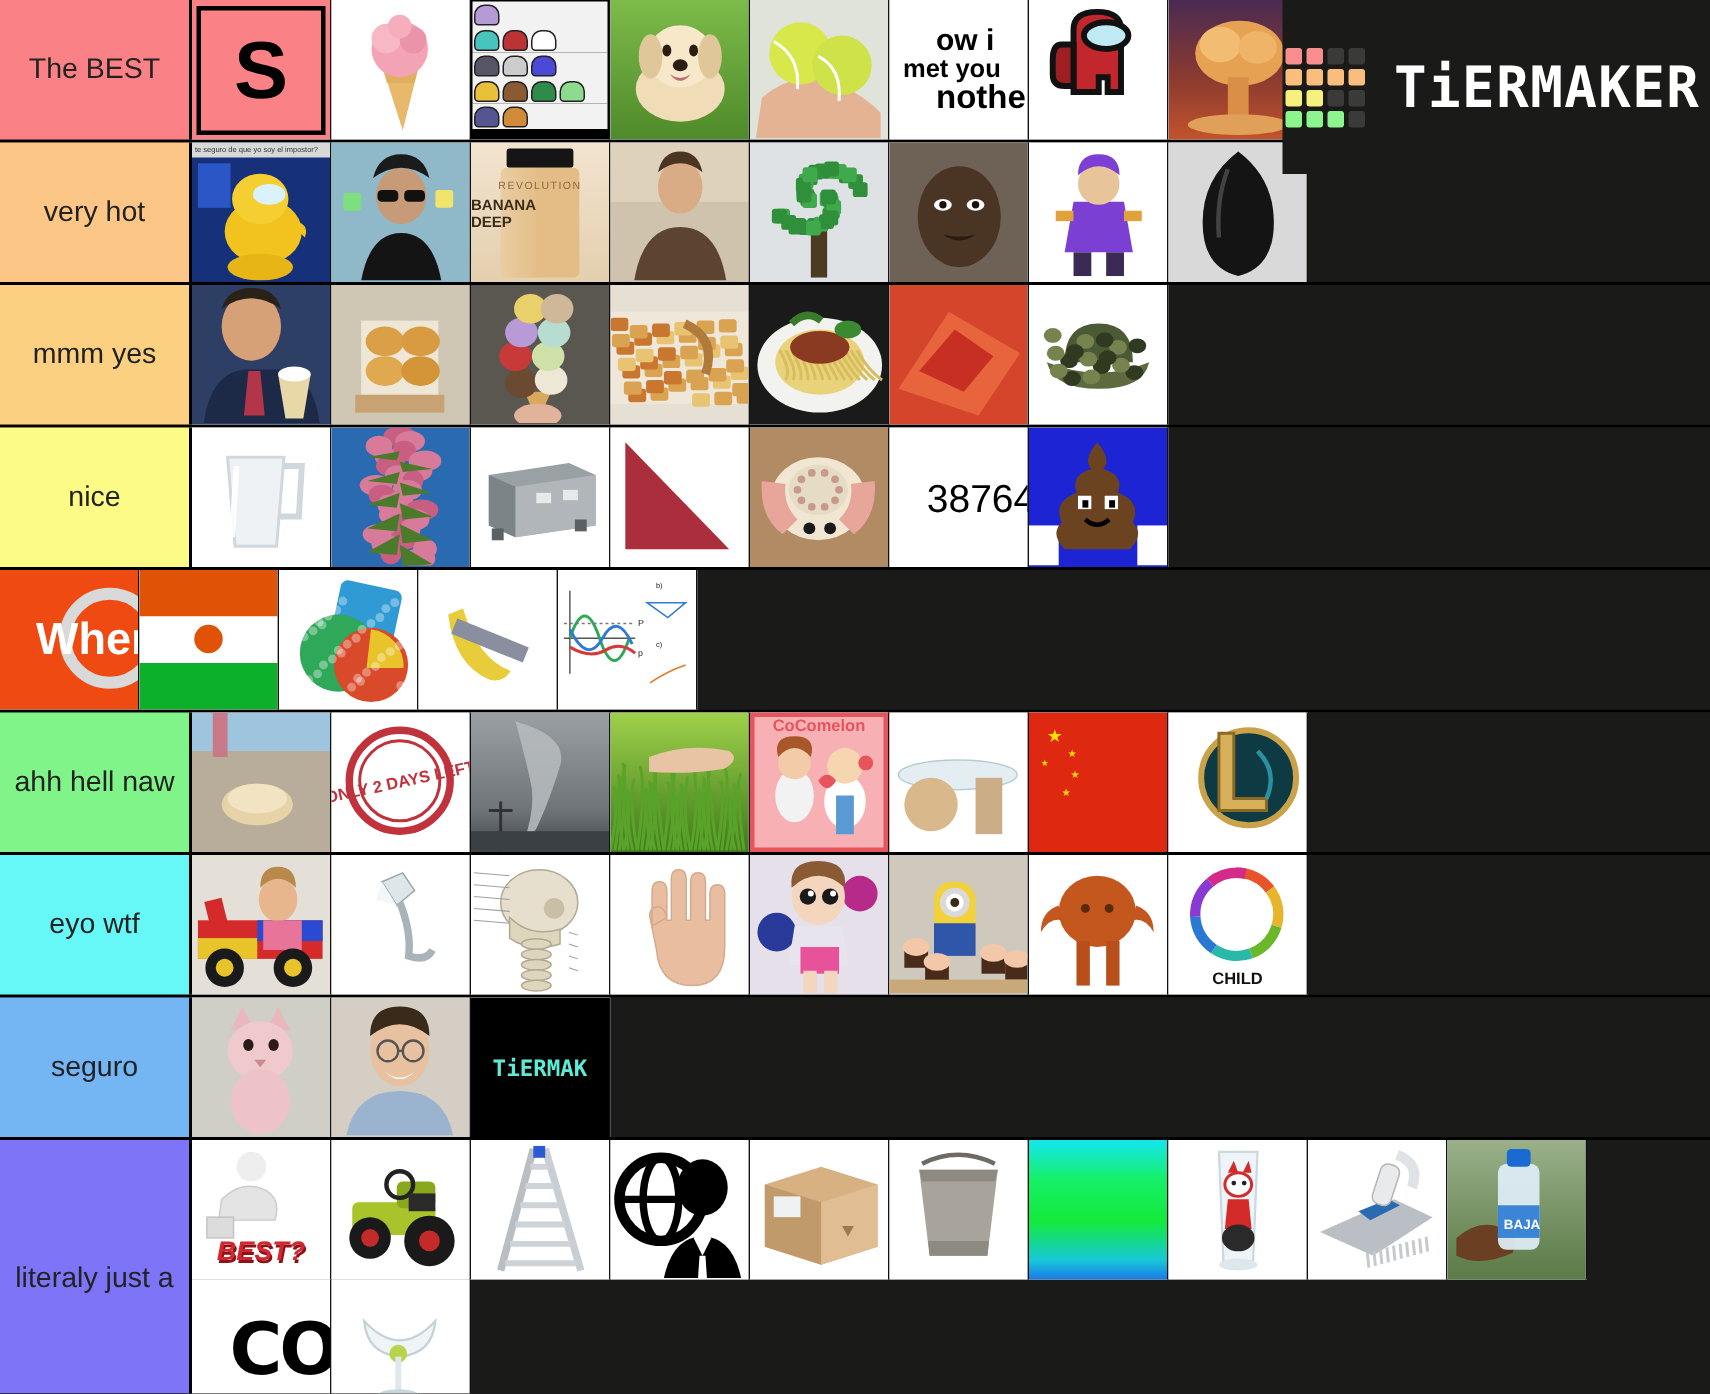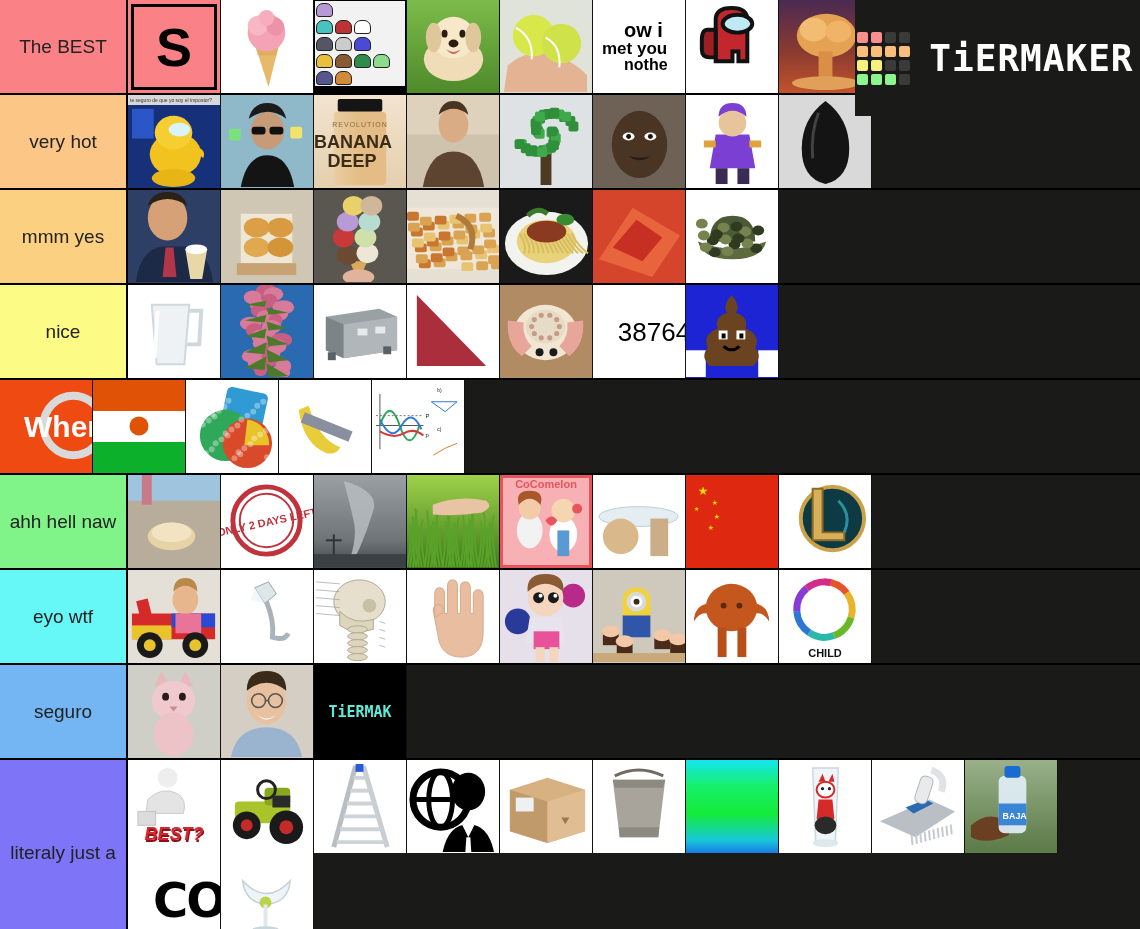--- a/index.html
+++ b/index.html
@@ -200,21 +200,21 @@
       <path d="M16 28 q18 10 16 32" stroke="#fff" stroke-width="2" fill="none"></path>
       <path d="M46 38 q16 8 14 30" stroke="#fff" stroke-width="2" fill="none"></path>
             </svg>
           </div>
       </div>
         <div class="tier-item" title="how-i-met-your-mother-title">
         <div class="item-inner">
             <div class="ph whitebg" style="display:flex;flex-direction:column;justify-content:center;padding-left:1px">
       <div class="txtglyph" style="font-size:20px">ow i</div>
       <div class="txtglyph" style="font-size:17px;padding-left:8px">met you</div>
-      <div class="txtglyph" style="font-size:16px">nothe</div>
+      <div class="txtglyph" style="font-size:22px">nothe</div>
             </div>
           </div>
       </div>
         <div class="tier-item" title="red-among-us-crewmate">
         <div class="item-inner">
             <div class="ph whitebg"></div>
       <svg class="ph" viewBox="0 0 93 93">
               <path d="M30 20 q0 -12 16 -12 q16 0 16 12 l0 42 l-9 0 l0 -10 l-6 0 l0 10 l-17 0 Z" fill="#c1272d" stroke="#111" stroke-width="4"></path>
       <path d="M22 30 q-6 0 -6 10 l0 10 q0 8 8 8 l6 0 l0 -28 Z" fill="#9d1f24" stroke="#111" stroke-width="4"></path>
       <ellipse cx="52" cy="24" rx="15" ry="9" fill="#bfe9f5" stroke="#111" stroke-width="4"></ellipse>
@@ -276,21 +276,21 @@
       <rect x="20" y="17" width="53" height="74" rx="4" fill="#e3bd85"></rect>
       <rect x="20" y="17" width="53" height="74" rx="4" fill="url(#g1)" opacity=".35"></rect>
       <defs>
                 <linearGradient id="g1" x1="0" x2="1">
                   <stop offset="0" stop-color="#fff" stop-opacity=".7"></stop>
                   <stop offset=".5" stop-color="#fff" stop-opacity="0"></stop>
                 </linearGradient>
               </defs>
             </svg>
       <div style="position:absolute;left:0;right:0;top:26px;text-align:center;font-size:7px;color:#8a6a42;letter-spacing:1px">REVOLUTION</div>
-      <div style="position:absolute;left:0;right:16px;top:38px;text-align:center;font-size:18px;color:#3a2c18;font-weight:bold;line-height:1.05">BANANA<br>DEEP</div>
+      <div style="position:absolute;left:0;right:16px;top:38px;font-size:10px;color:#3a2c18;font-weight:bold;line-height:1.05">BANANA<br>DEEP</div>
           </div>
       </div>
         <div class="tier-item" title="man-in-brown-shirt">
         <div class="item-inner">
             <div class="ph" style="background:#cfc3ae"></div>
       <svg class="ph" viewBox="0 0 93 93">
               <rect x="0" y="0" width="93" height="40" fill="#ded2bc"></rect>
       <path d="M16 93 q6 -36 31 -36 q25 0 31 36Z" fill="#5c4430"></path>
       <ellipse cx="47" cy="30" rx="15" ry="18" fill="#d9ac86"></ellipse>
       <path d="M32 20 q15 -12 30 0 q-3 -14 -15 -14 q-12 0 -15 14Z" fill="#4a3520"></path>

